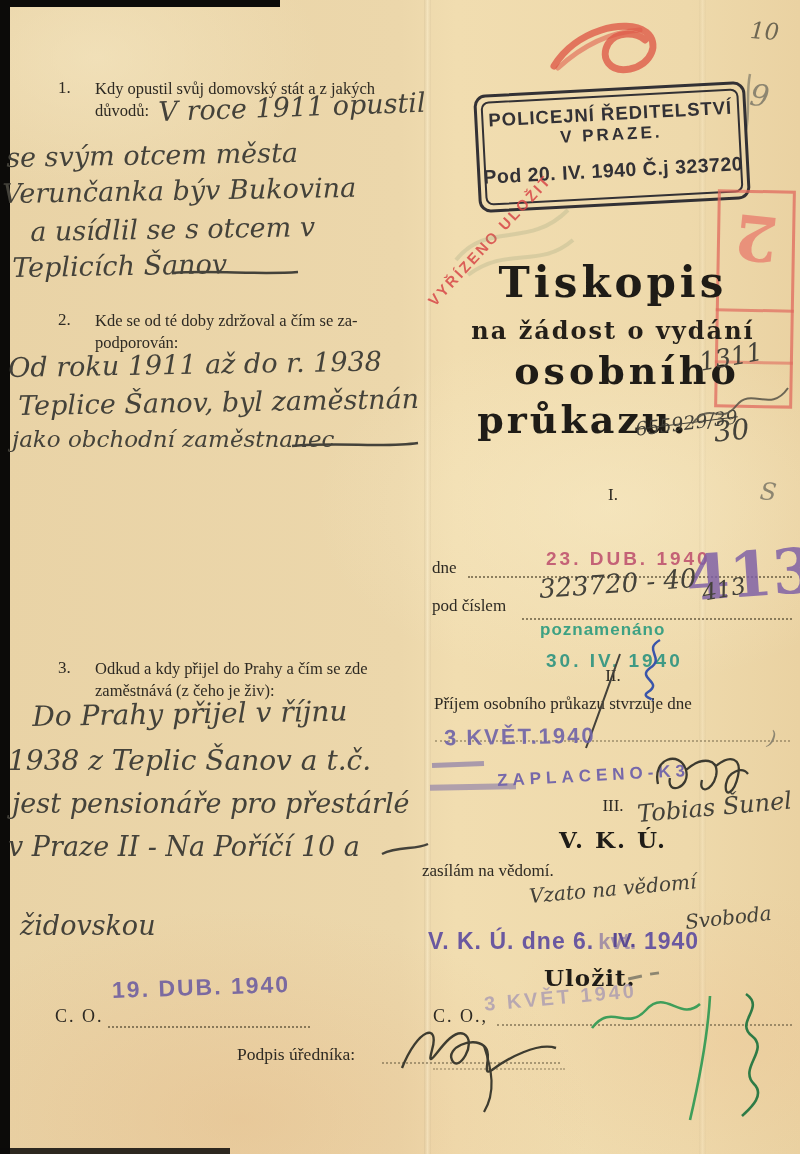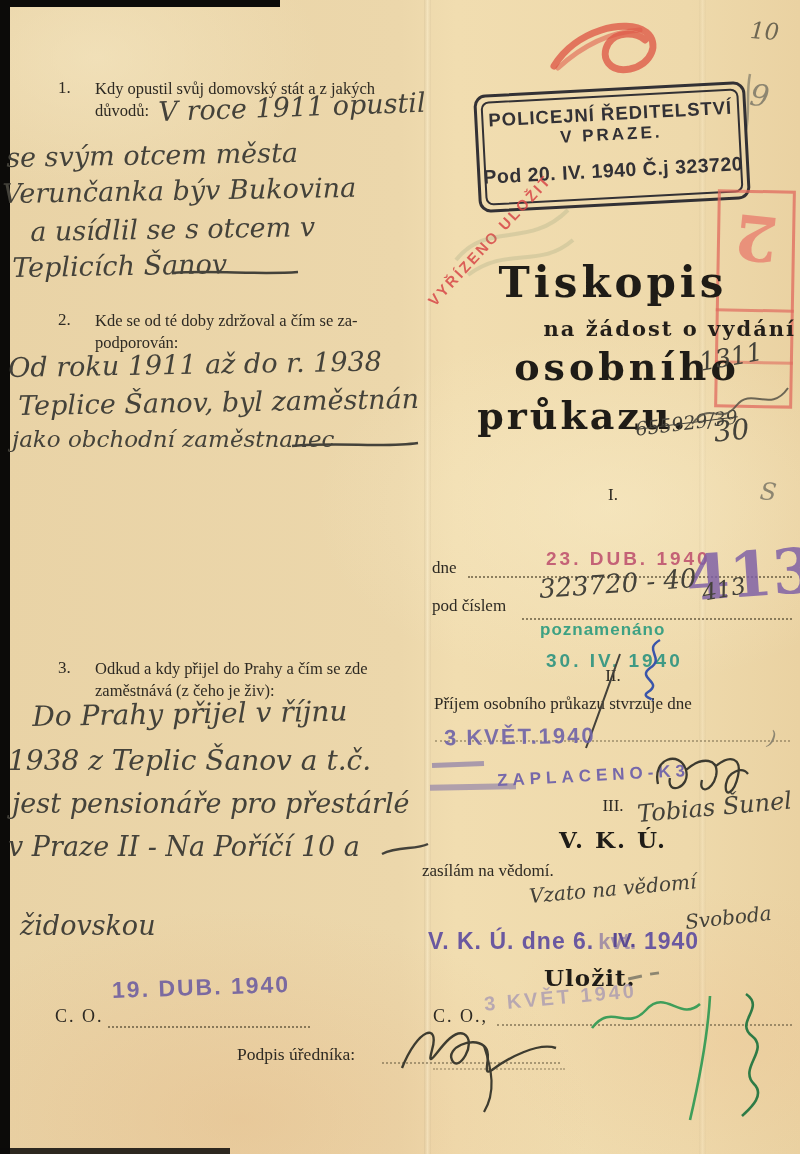--- a/index.html
+++ b/index.html
@@ -58,21 +58,21 @@
   <div class="abs stampsans" style="left:437px;top:292px;font-size:15px;letter-spacing:2.5px;color:#d84848;transform:rotate(-47deg);transform-origin:left bottom;opacity:.85;">VYŘÍZENO ULOŽIT</div>
 
   <div class="abs" style="left:716px;top:190px;width:72px;height:212px;border:3px solid rgba(224,106,94,.75);transform:rotate(1deg);">
     <div style="position:absolute;left:-3px;right:-3px;top:116px;height:3px;background:rgba(224,106,94,.7);"></div>
     <div style="position:absolute;left:-3px;right:-3px;top:168px;height:3px;background:rgba(224,106,94,.6);"></div>
     <div style="position:absolute;top:8px;left:0;width:100%;text-align:center;font-family:'DejaVu Serif',serif;font-weight:bold;font-size:62px;color:rgba(232,126,110,.78);transform:rotate(185deg);">2</div>
   </div>
 
   <div class="abs ccol printed" style="top:258px;">
     <div style="font-family:'DejaVu Serif',serif;font-weight:bold;font-size:42px;letter-spacing:4px;color:#1f1c17;">Tiskopis</div>
-    <div style="font-family:'DejaVu Serif',serif;font-weight:bold;font-size:21px;letter-spacing:2px;margin-top:9px;color:#241f19;text-align:right;">na žádost o vydání</div>
+    <div style="font-family:'DejaVu Serif',serif;font-weight:bold;font-size:24px;letter-spacing:2px;margin-top:9px;color:#241f19;">na žádost o vydání</div>
     <div style="font-family:'DejaVu Serif',serif;font-weight:bold;font-size:38px;letter-spacing:4px;margin-top:3px;color:#1f1c17;padding-left:28px;">osobního</div>
     <div style="font-family:'DejaVu Serif',serif;font-weight:bold;font-size:38px;letter-spacing:3px;margin-top:4px;margin-left:-60px;color:#1f1c17;">průkazu.</div>
   </div>
 
   <div class="abs hand" style="left:697px;top:348px;font-size:25px;transform:rotate(-10deg);">1311</div>
   <div class="abs hand" style="left:712px;top:416px;font-size:28px;transform:rotate(-6deg);">30</div>
   <div class="abs hand" style="left:634px;top:418px;font-size:19px;transform:rotate(-7deg);text-decoration:line-through;">655929/39</div>
   <svg class="abs" style="left:688px;top:382px;" width="104" height="46">
     <path d="M4,42 C22,18 32,44 48,24 S82,32 100,6" fill="none" stroke="#555145" stroke-width="2" opacity=".85"></path>
   </svg>

